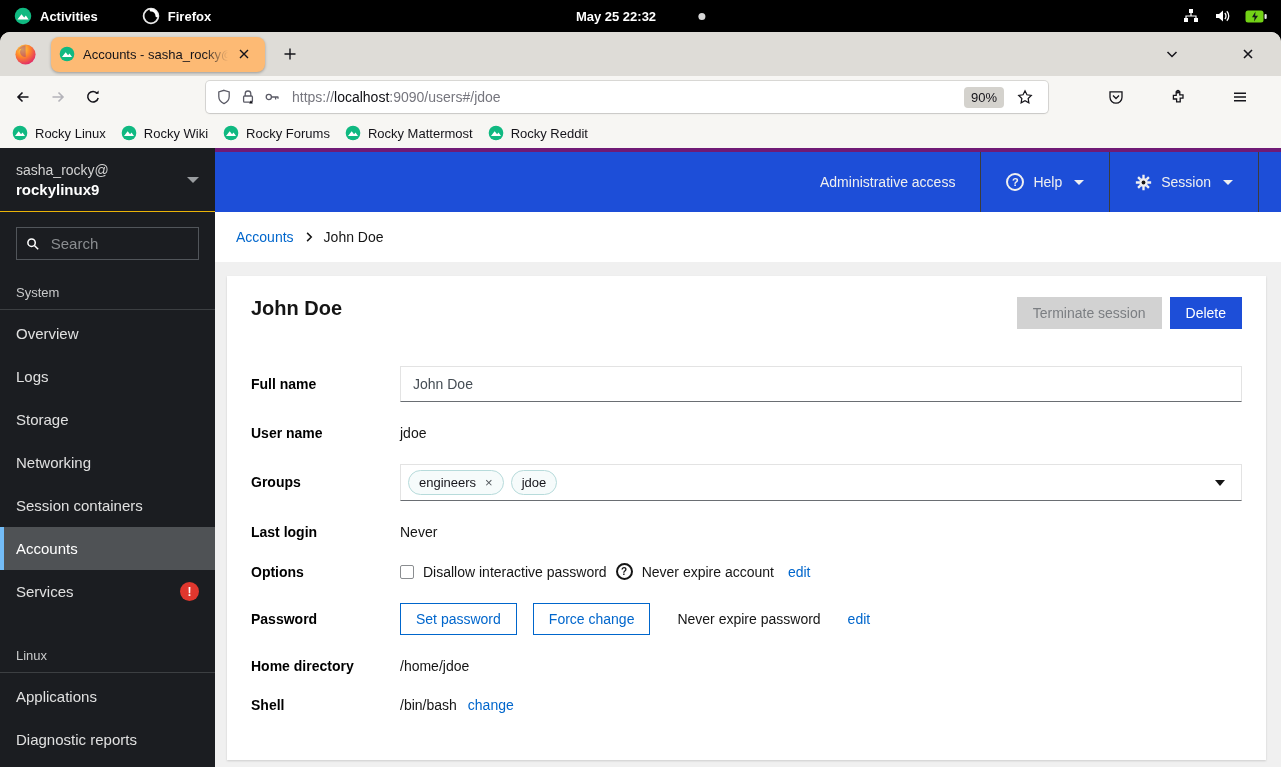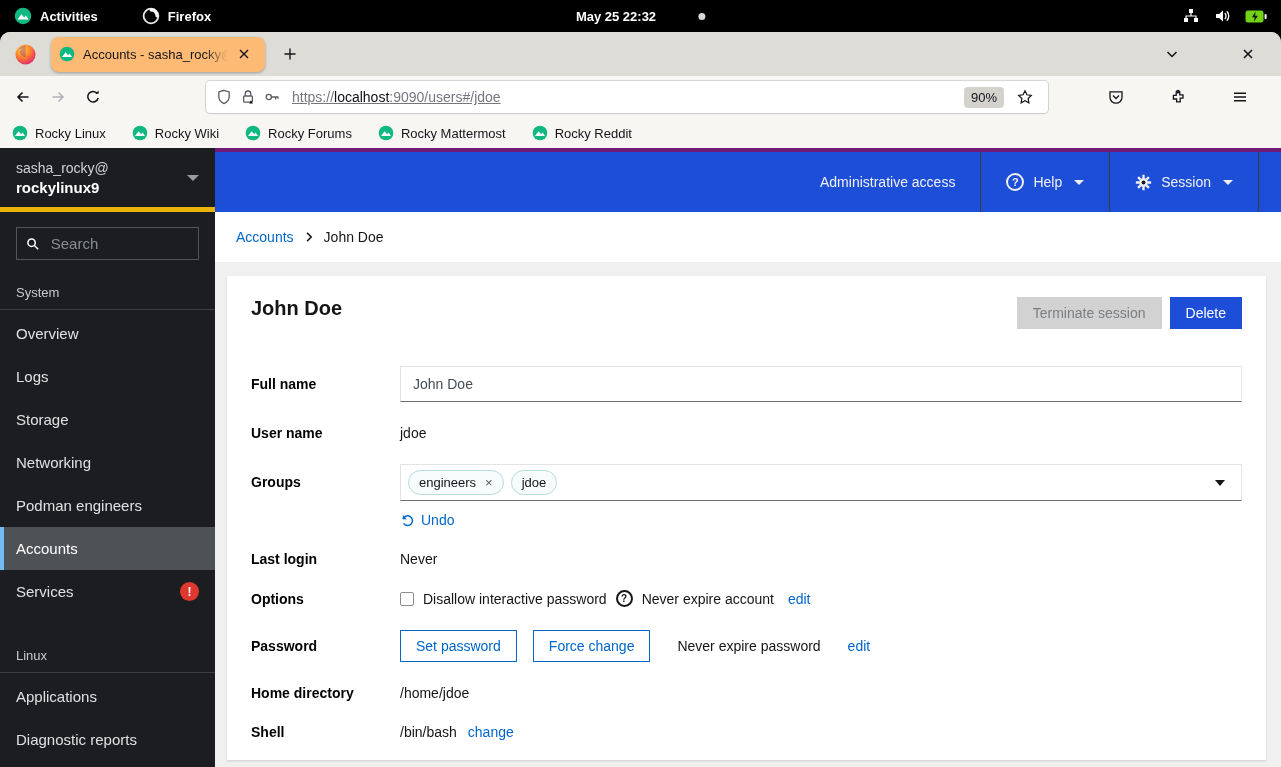--- a/index.html
+++ b/index.html
@@ -49,34 +49,34 @@
   .new-tab { margin-left:12px; }
   .tab-bar-right { margin-left:auto; display:flex; align-items:center; gap:50px; padding-right:10px; }
 
   .nav-bar { height:42px; flex:0 0 42px; background:#f7f6f3; display:flex; align-items:center; padding:0 10px; }
   .nav-btns { display:flex; align-items:center; gap:9px; }
   .url-bar {
     margin-left:100px; width:842px; height:32px; background:#fff; border-radius:4px;
     box-shadow:0 0 0 1px rgba(0,0,0,.12), 0 1px 2px rgba(0,0,0,.08);
     display:flex; align-items:center; padding:0 10px; gap:8px;
   }
-  .url-text { font-size:14px; color:#76767e; white-space:nowrap; overflow:hidden; flex:1; margin-left:4px;text-decoration:underline; }
+  .url-text { font-size:14px; color:#76767e; white-space:nowrap; overflow:hidden; flex:1; margin-left:4px; }
   .url-host { color:#0f0f14; }
   .zoom-badge { background:#d4d2cd; color:#15141a; font-size:13px; border-radius:4px; padding:3px 7px; }
   .urlbar-right-icons { margin-left:auto; display:flex; align-items:center; gap:36px; padding-right:18px; }
 
-  .bookmarks-bar { height:30px; flex:0 0 30px; background:#f7f6f3; display:flex; align-items:center; padding:0 12px; gap:26px; }
+  .bookmarks-bar { height:30px; flex:0 0 30px; background:#f7f6f3; display:flex; align-items:center; padding:0 12px; gap:15px; }
   .bookmark { display:flex; align-items:center; gap:7px; font-size:13px; color:#15141a; }
   .bm-icon { width:16px; height:16px; }
 
   
   .cockpit { flex:1; display:flex; min-height:0; background:#f0f0f0; }
 
   .sidebar { width:215px; flex:0 0 215px; background:#1b1d21; color:#e6e6e6; display:flex; flex-direction:column; overflow:hidden; }
-  .host-block { height:64px; flex:0 0 64px; display:flex; align-items:center; padding:0 16px; border-bottom:5px solid #eab308; }
+  .host-block { height:64px; flex:0 0 64px; display:flex; align-items:center; padding:0 16px; border-bottom:1px solid #eab308; }
   .host-names { display:flex; flex-direction:column; gap:3px; }
   .host-user { font-size:14px; color:#d2d2d2; }
   .host-name { font-size:15px; font-weight:700; color:#fff; }
   .caret-down { width:0; height:0; border-left:6px solid transparent; border-right:6px solid transparent; border-top:6px solid #9a9da0; }
   .host-caret { margin-left:auto; }
 
   .sidebar-search {
     margin:15px 16px 12px; height:33px; border:1px solid #51555a; background:transparent;
     display:flex; align-items:center; gap:9px; padding:0 9px;
   }
@@ -382,21 +382,21 @@
         <div class="nav-item">
             <span>Logs</span>
           </div>
         <div class="nav-item">
             <span>Storage</span>
           </div>
         <div class="nav-item">
             <span>Networking</span>
           </div>
         <div class="nav-item">
-            <span>Podman engineers</span>
+            <span>Session containers</span>
           </div>
         <div class="nav-item selected">
             <span>Accounts</span>
           </div>
         <div class="nav-item">
           <span>Services</span>
           <span class="badge-danger">!</span>
         </div>
 
         <div class="nav-section-label tools-gap">Linux</div>
@@ -472,27 +472,20 @@
                   <div class="group-select">
                     <span class="chip">
                       <span>engineers</span>
                       <button class="chip-close">×</button>
                     </span>
                     <span class="chip">
                       <span>jdoe</span>
                     </span>
                     <span class="select-caret"></span>
                   </div>
-                  <div class="undo-row">
-                    <svg width="15" height="15" viewBox="0 0 16 16">
-                        <path d="M3.2 6.5a5.2 5.2 0 1 1 .6 4.6" fill="none" stroke="#0066cc" stroke-width="1.6"></path>
-                        <path d="M3 2.2v4.4h4.4z" fill="#0066cc"></path>
-                      </svg>
-                    <a href="#" class="link">Undo</a>
-                  </div>
                 </div>
               </div>
 
               <div class="form-row">
                 <span class="form-label">Last login</span>
                 <span class="form-value">Never</span>
               </div>
 
               <div class="form-row">
                 <span class="form-label">Options</span>

